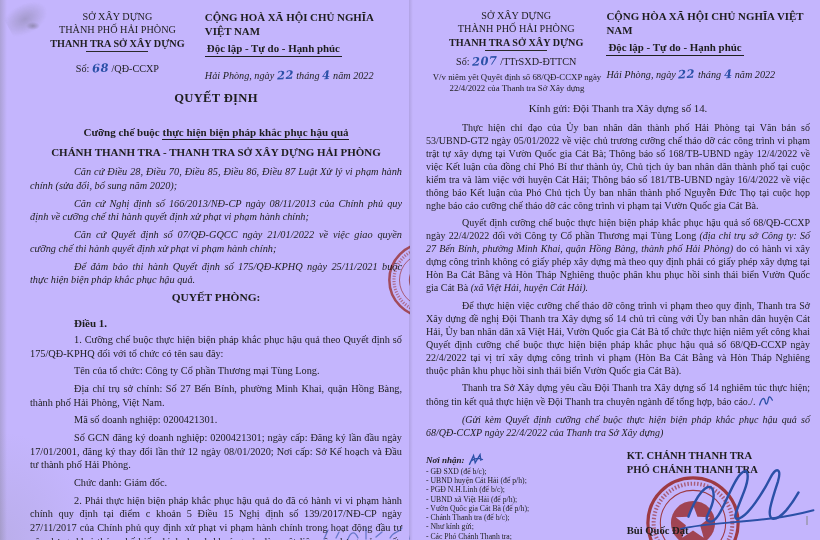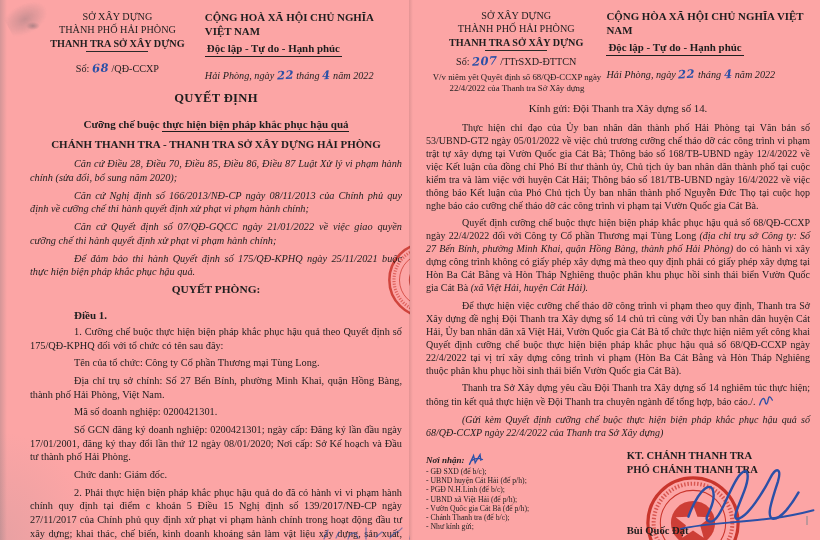--- a/index.html
+++ b/index.html
@@ -1,21 +1,21 @@
 <!DOCTYPE html>
 <html><head>
 <meta charset="utf-8">
 <style>
   html,body{margin:0;padding:0;}
   body{
     width:820px;height:540px;overflow:hidden;position:relative;
     background:#fdfdfc;color:#1e1e1e;
     font-family:"Liberation Serif", serif;
   }
-  .page{position:absolute;top:0;height:540px;width:410px;background:#fca5a5;overflow:hidden;}
+  .page{position:absolute;top:0;height:540px;width:410px;background:#c4b5fd;overflow:hidden;}
   #page-left{left:0;}
   #page-right{left:410px;}
   .page-inner{position:relative;padding:11px 8px 0 30px;}
   #page-right .page-inner{padding:10px 10px 0 16px;}
 
   
   .edge-shade{position:absolute;left:0;top:0;width:7px;height:540px;
     background:linear-gradient(to right, rgba(110,110,115,.28), rgba(110,110,115,0));pointer-events:none;}
   .divider{position:absolute;left:409px;top:0;width:4px;height:540px;
     background:linear-gradient(to right, rgba(0,0,0,.10), rgba(0,0,0,0));pointer-events:none;}
@@ -40,21 +40,21 @@
     border-bottom:1.2px solid #1e1e1e;padding:0 2px 1px;line-height:1.3;}
   .so-line{margin-top:9px;font-size:10.2px;}
   .date-line{margin-top:11px;font-size:10.2px;font-style:italic;}
   .hand{font-family:"DejaVu Serif", serif;font-style:italic;font-weight:bold;
     color:#2b50a7;display:inline-block;transform:rotate(-3deg);letter-spacing:.5px;font-size:11.5px;}
   .subject{margin:4px auto 0;width:182px;font-size:8.8px;line-height:1.3;text-align:center;}
 
   
   .tblock{text-align:center;margin-top:9px;}
   .doc-title{font-size:12.6px;font-weight:bold;letter-spacing:.3px;}
-  .doc-subtitle{font-size:11px;font-weight:bold;margin-top:12px;}
+  .doc-subtitle{font-size:11px;font-weight:bold;margin-top:20px;}
   .u{border-bottom:1.2px solid #1e1e1e;padding-bottom:1px;}
   .issuer{font-size:11px;font-weight:bold;margin-top:8px;}
   .kinhgui{text-align:center;font-size:10.8px;margin-top:7px;}
 
   
   .body-text{margin-top:7px;}
   p.para{font-size:10.3px;line-height:1.33;text-align:justify;text-indent:44px;margin:0 0 4px;}
   #page-right p.para{font-size:10px;line-height:1.3;text-indent:36px;margin:0 0 4.5px;}
   p.recital{font-style:italic;}
   .qd-center{text-align:center;font-size:11.4px;font-weight:bold;margin:4px 0 5px;}
@@ -198,20 +198,21 @@
             <path d="M2,14 L7,3 L9,12 L15,2 L16,9 M4,10 C8,6 13,6 18,8" stroke="#2b50a7" stroke-width="1.6" fill="none" stroke-linecap="round"></path>
           </svg>
       </div>
       <div class="recipient">- GĐ SXD (để b/c);</div>
       <div class="recipient">- UBND huyện Cát Hải (để p/h);</div>
       <div class="recipient">- PGĐ N.H.Linh (để b/c);</div>
       <div class="recipient">- UBND xã Việt Hải (để p/h);</div>
       <div class="recipient">- Vườn Quốc gia Cát Bà (để p/h);</div>
       <div class="recipient">- Chánh Thanh tra (để b/c);</div>
       <div class="recipient">- Như kính gửi;</div>
+      <div class="recipient">- Các Phó Chánh Thanh tra;</div>
 
     </div>
 
     <div class="sign-block">
       <div class="sign-title">KT. CHÁNH THANH TRA</div>
       <div class="sign-title">PHÓ CHÁNH THANH TRA</div>
 
       <svg class="seal-wrap" viewBox="0 0 100 100">
         <circle cx="50" cy="50" r="47" fill="none" stroke="#c84333" stroke-width="3.4"></circle>
         <circle cx="50" cy="50" r="41" fill="none" stroke="#c84333" stroke-width="4.2" stroke-dasharray="1.5 1.9" opacity="0.72"></circle>

